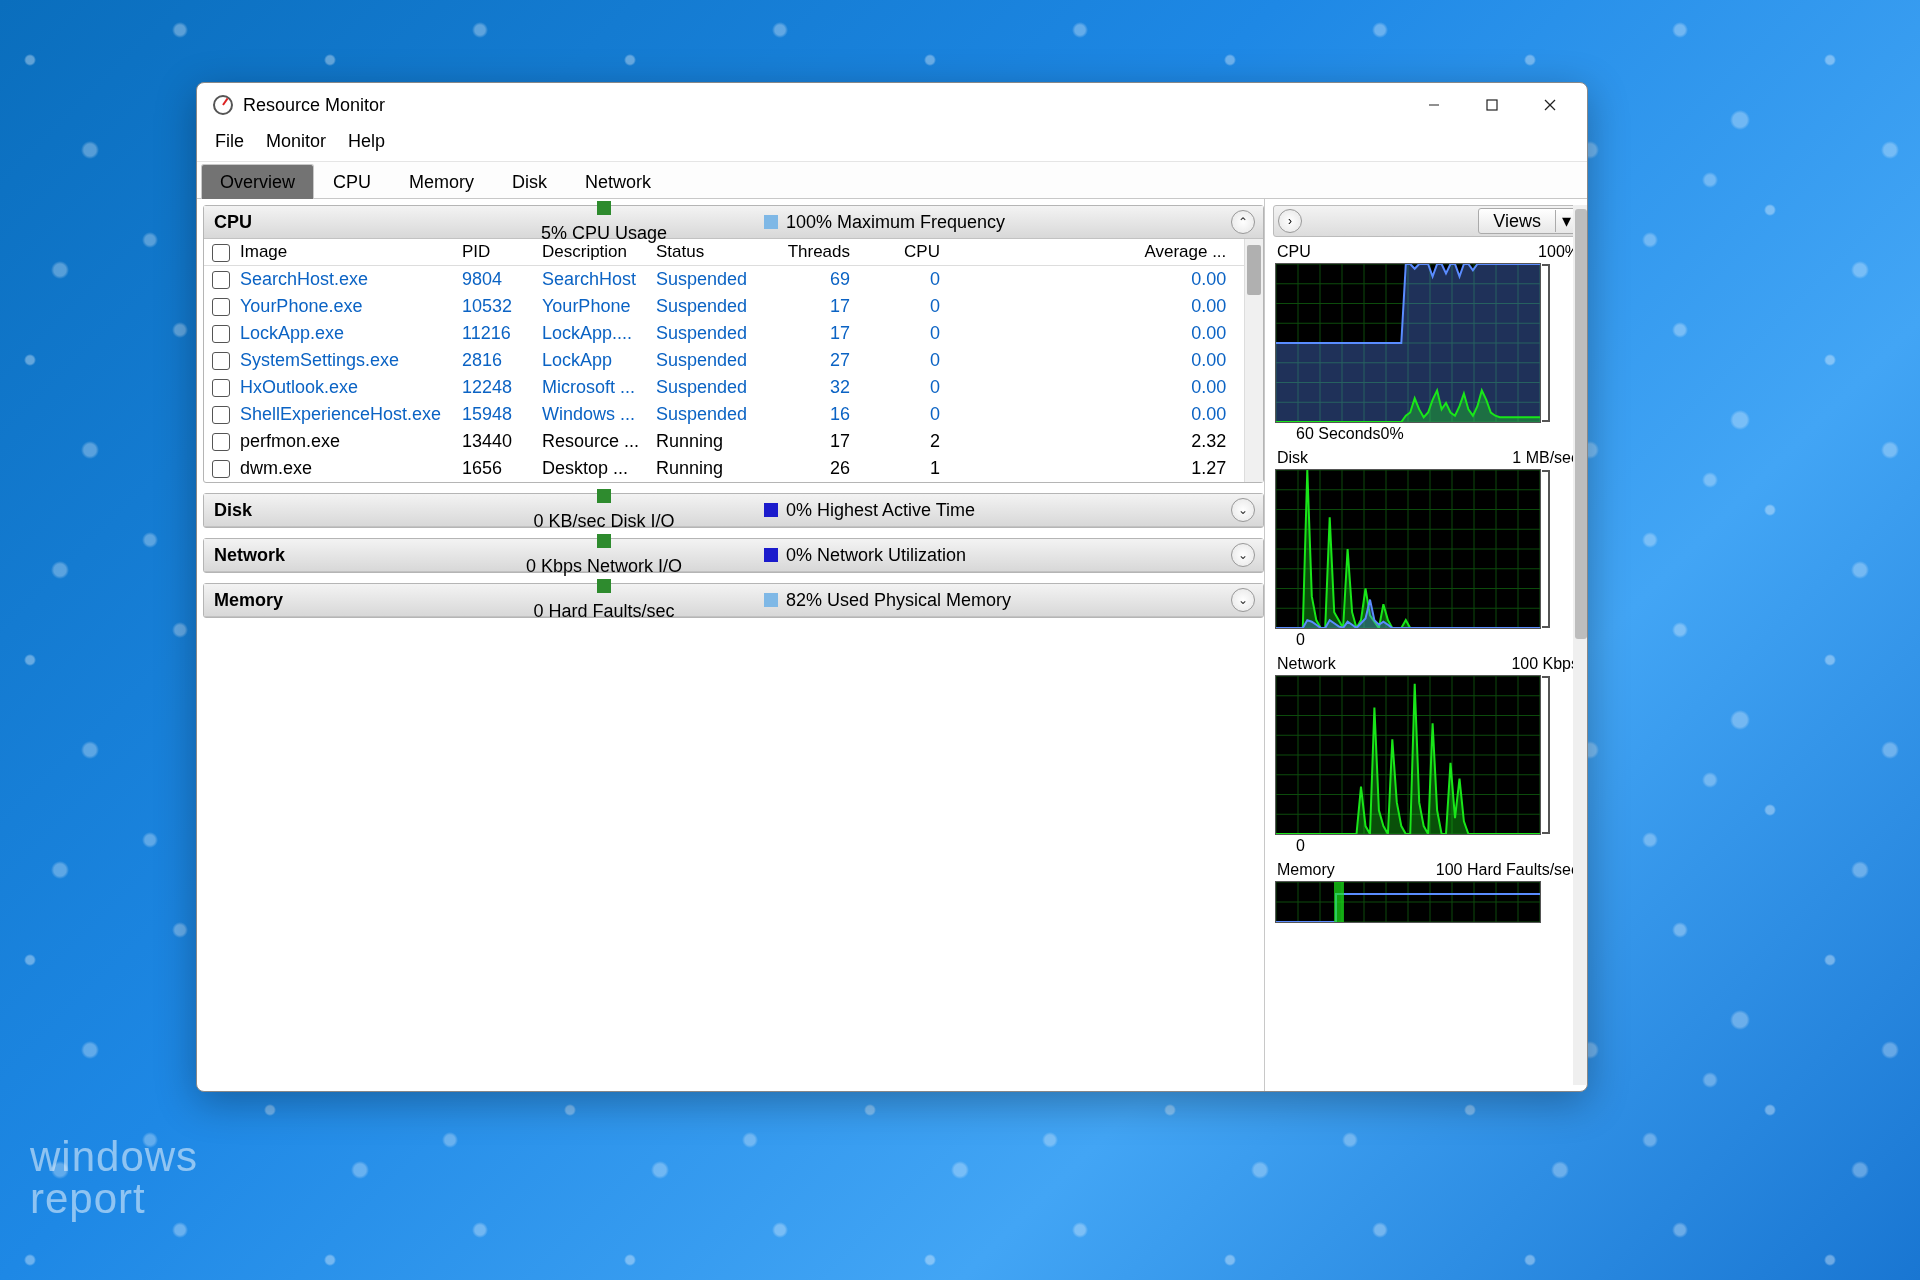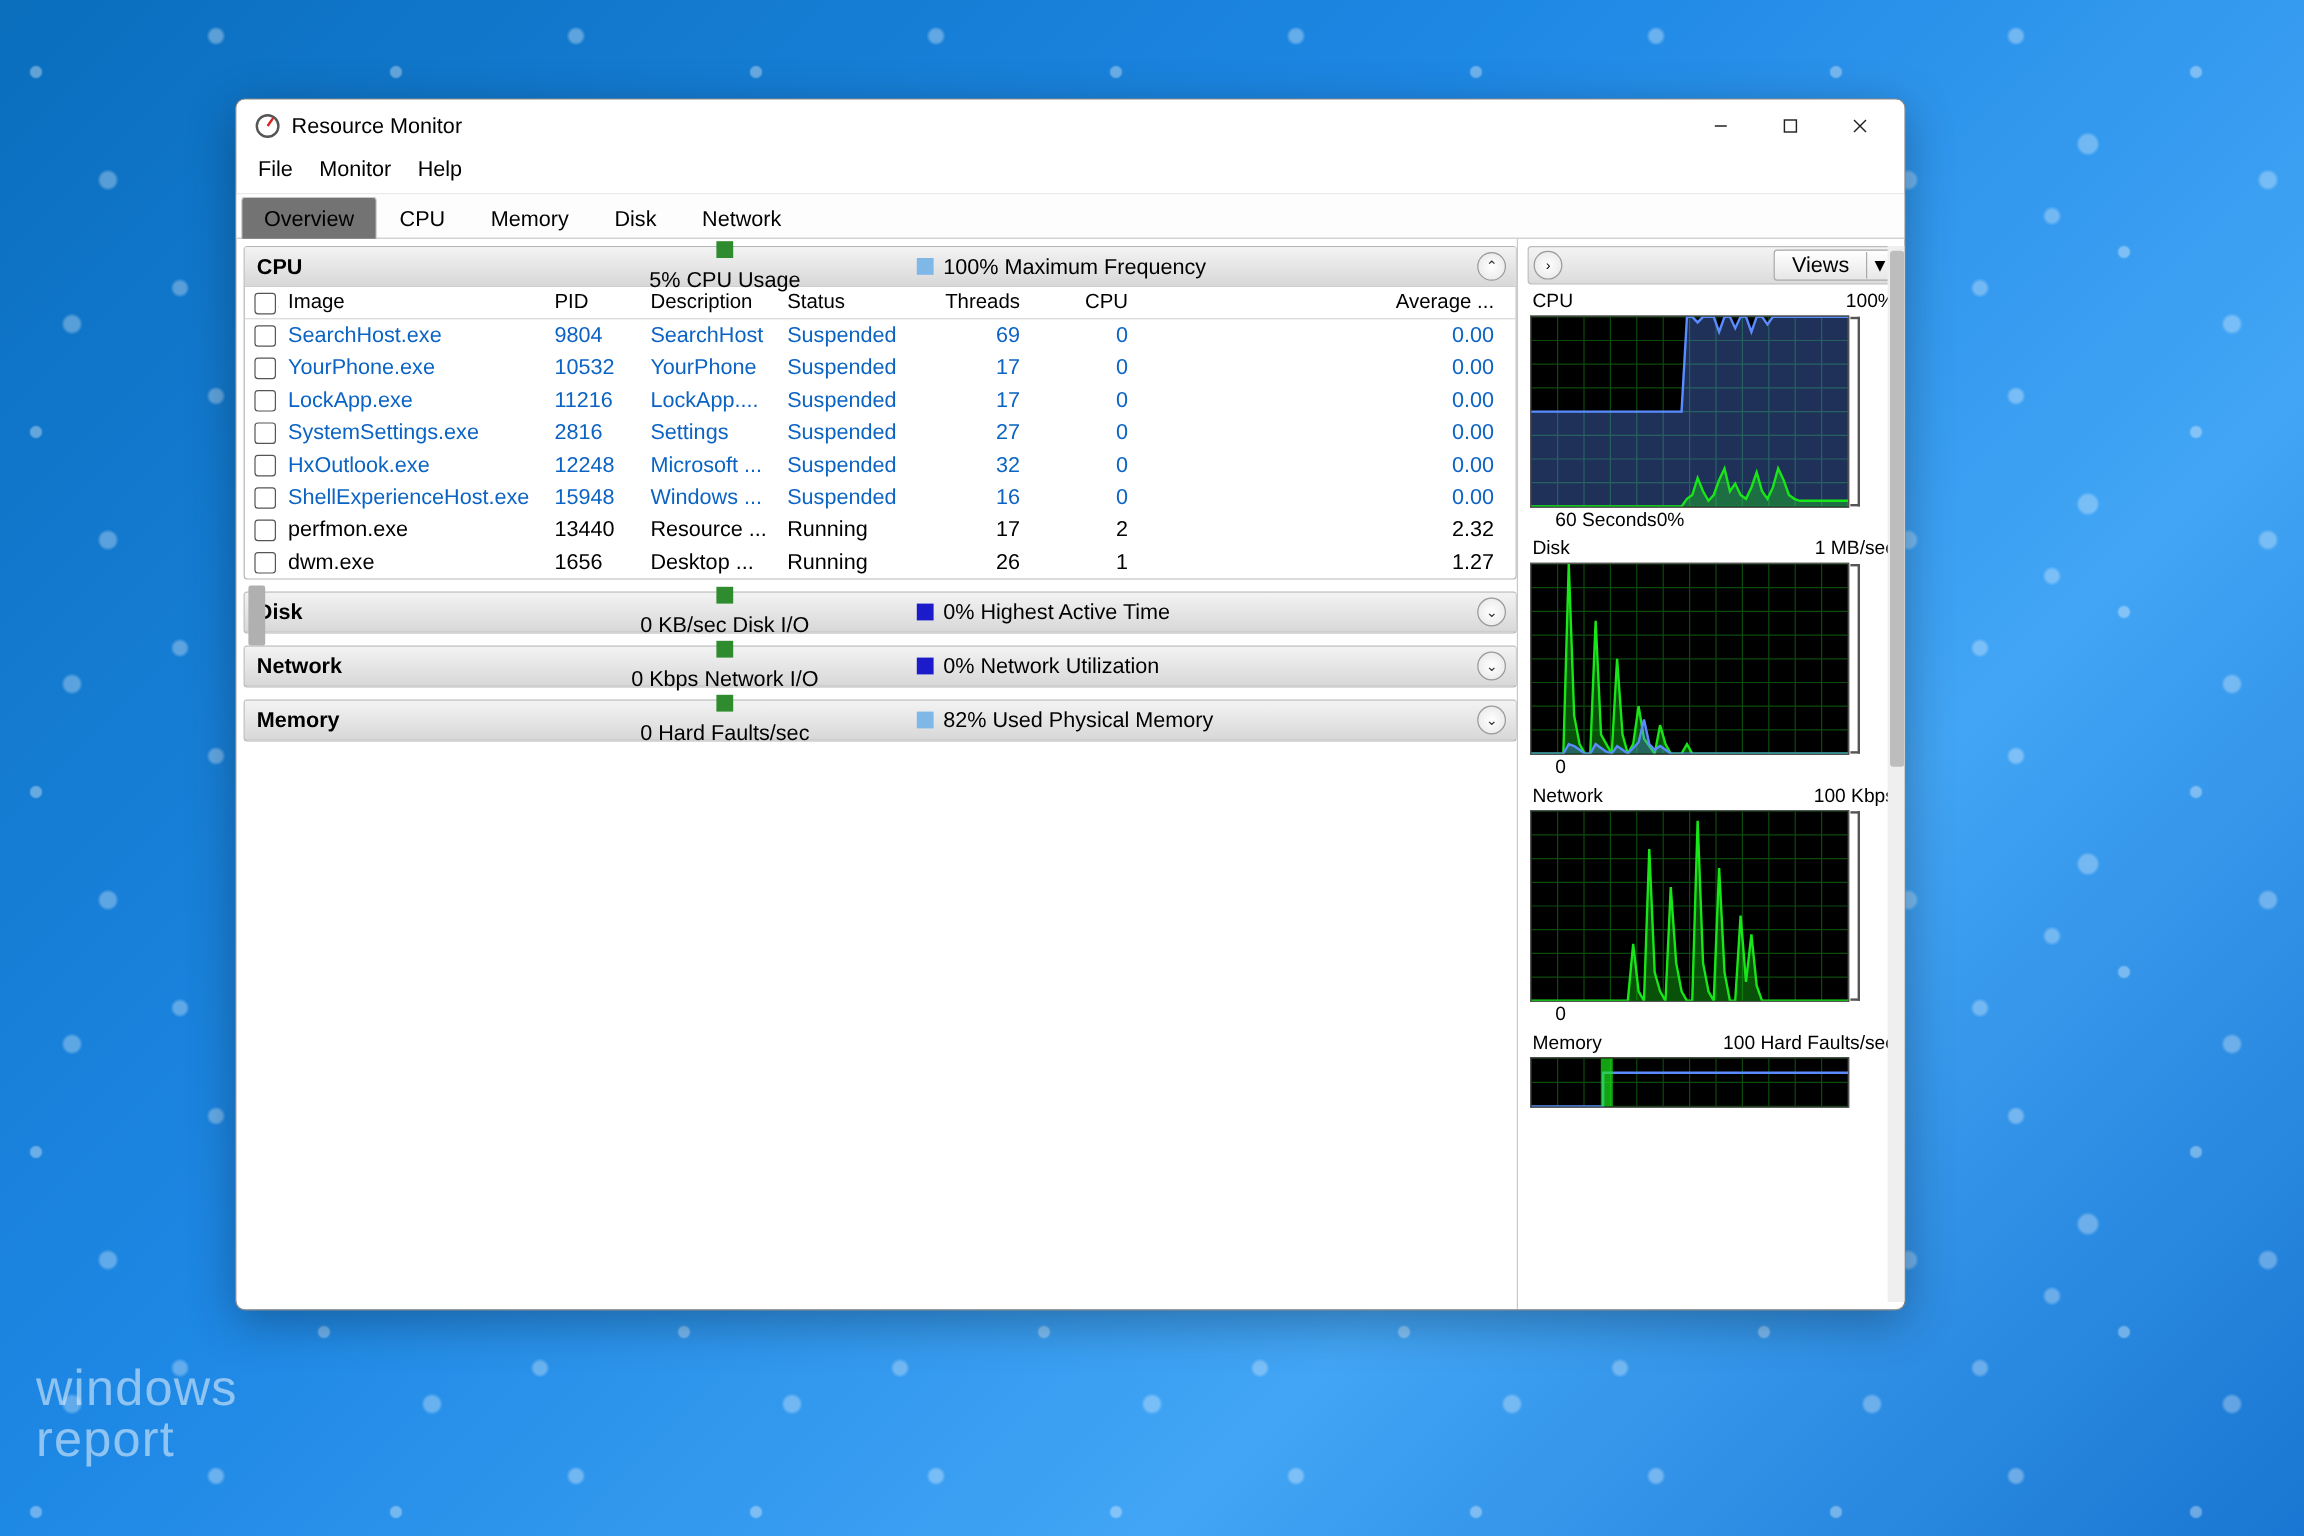--- a/index.html
+++ b/index.html
@@ -104,21 +104,21 @@
   .section-header .stat { display: flex; align-items: center; gap: 8px; }
   .section-header .stat1 { width: 300px; flex-direction: column; }
   .section-header .stat2 { flex: 1 1 auto; }
   .swatch { width: 14px; height: 14px; display: inline-block; }
   .expand-btn {
     width: 22px; height: 22px; border-radius: 50%;
     border: 1px solid #999; background: radial-gradient(#fff,#e5e5e5);
     display: flex; align-items: center; justify-content: center;
     font-size: 12px; color: #333;
   }
-  .table-wrap { display: flex; flex-direction: column; }
+  .table-wrap { display: flex; }
   .table { flex: 1 1 auto; border-collapse: collapse; width: 100%; table-layout: fixed; }
   .table th, .table td {
     text-align: left; padding: 3px 8px 3px 8px; font-weight: 400;
     white-space: nowrap; overflow: hidden; text-overflow: ellipsis;
   }
   .table thead th { border-bottom: 1px solid #ddd; color: #000; font-size: 17px; }
   .table tr.sus td.v { color: #0b63c4; }
   .table td.num, .table th.num { text-align: right; padding-right: 18px; }
   .chkcell { width: 24px; }
   .chk {
@@ -299,21 +299,21 @@
                   <td class="v">LockApp....</td>
                   <td class="v">Suspended</td>
                   <td class="v num">17</td>
                   <td class="v num">0</td>
                   <td class="v num">0.00</td>
                 </tr>
                 <tr class="sus">
                   <td class="chkcell"><span class="chk"></span></td>
                   <td class="v">SystemSettings.exe</td>
                   <td class="v">2816</td>
-                  <td class="v">Settings</td>
+                  <td class="v">LockApp</td>
                   <td class="v">Suspended</td>
                   <td class="v num">27</td>
                   <td class="v num">0</td>
                   <td class="v num">0.00</td>
                 </tr>
                 <tr class="sus">
                   <td class="chkcell"><span class="chk"></span></td>
                   <td class="v">HxOutlook.exe</td>
                   <td class="v">12248</td>
                   <td class="v">Microsoft ...</td>

